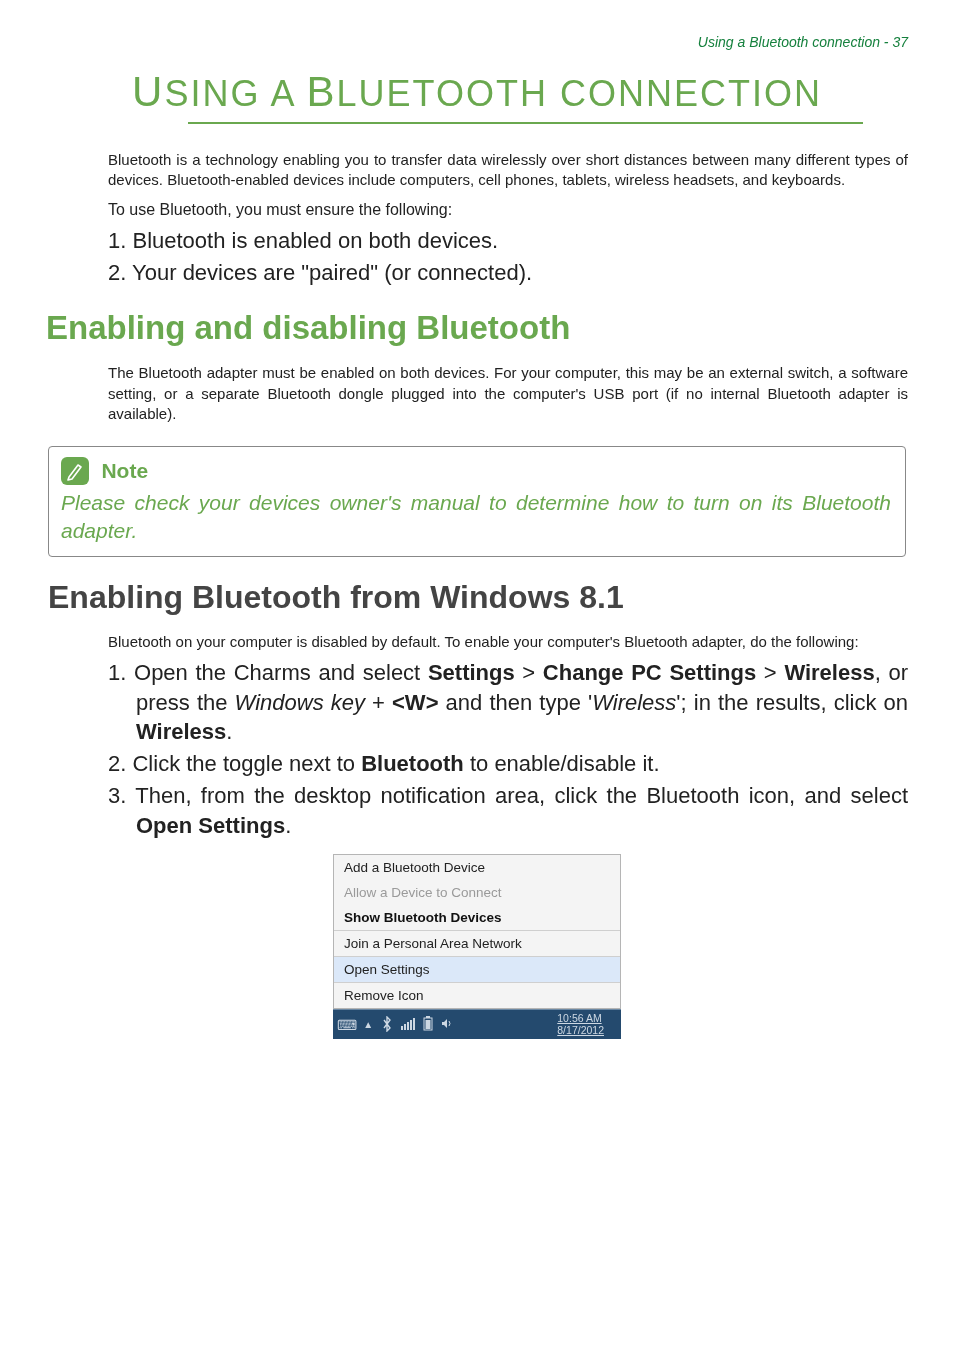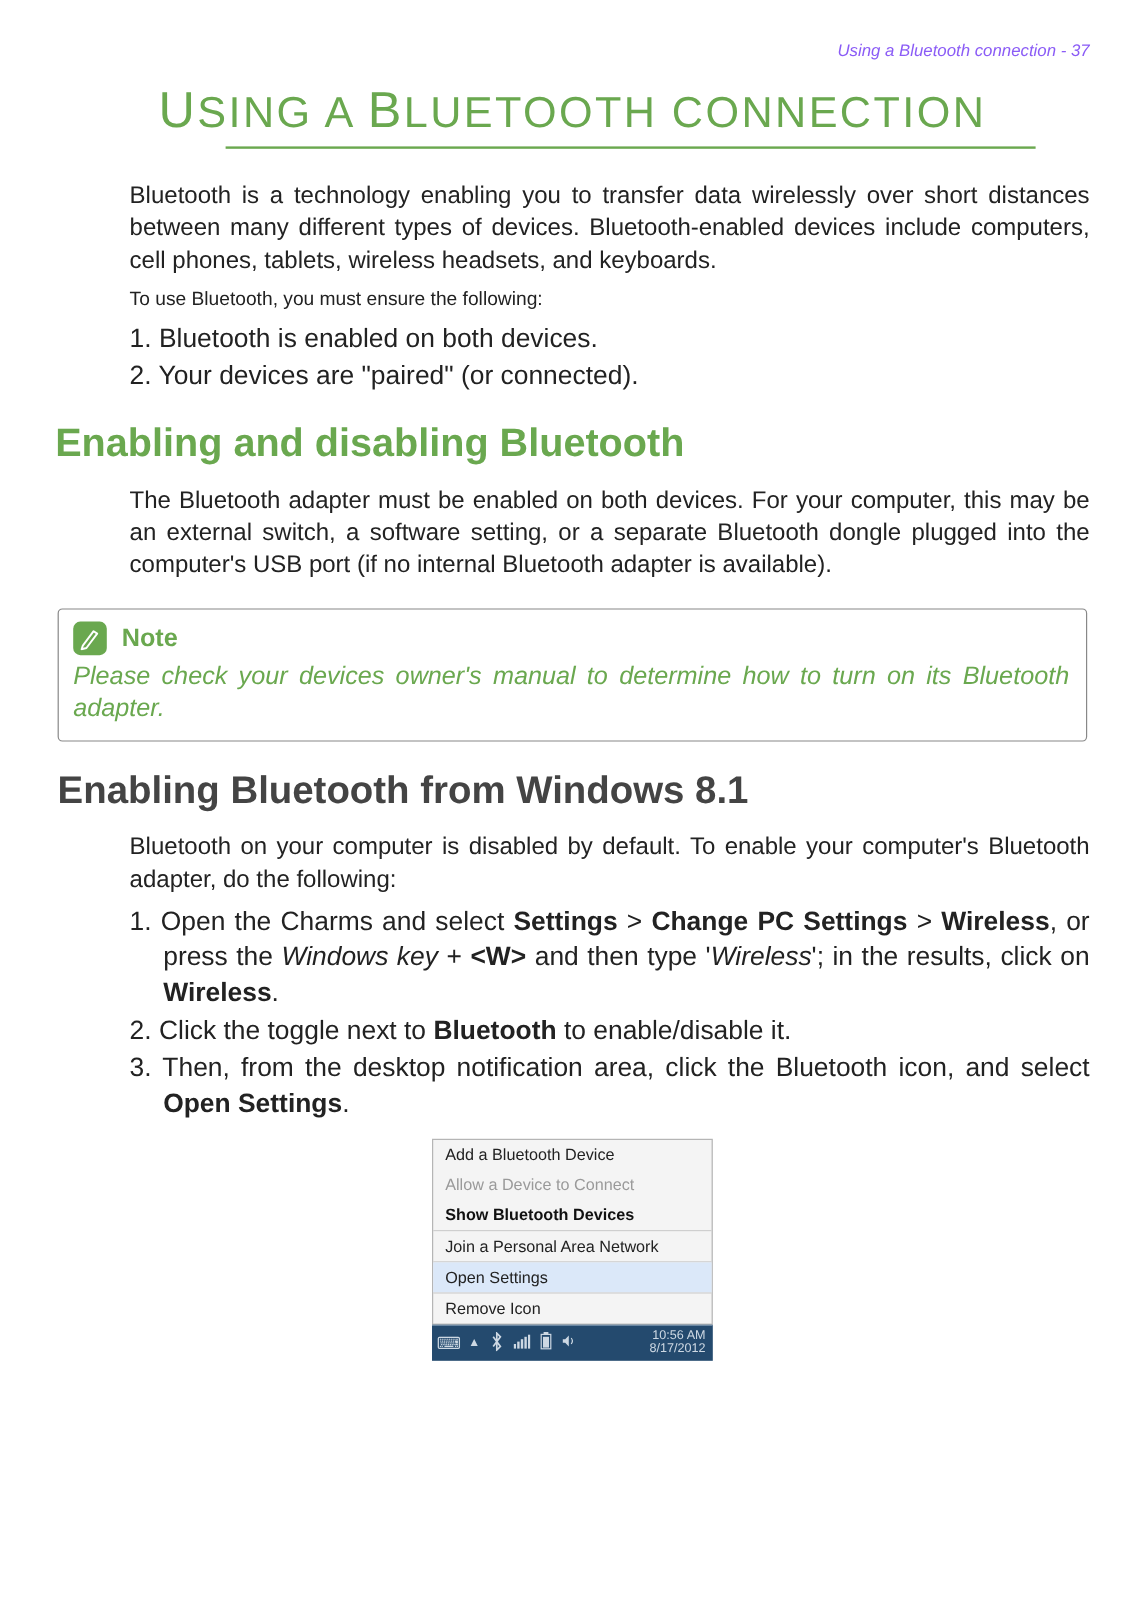--- a/index.html
+++ b/index.html
@@ -8,42 +8,42 @@
     height: 1352px;
     background: #ffffff;
     font-family: Arial, Helvetica, sans-serif;
     color: #222;
     position: relative;
     padding: 34px 46px 20px 46px;
   }
   .header-text {
     text-align: right;
     font-style: italic;
-    color: #8b5cf6;
+    color: #15803d;
     font-size: 14px;
     margin-bottom: 18px;
   }
   .page-title {
     text-align: center;
     color: #6aa84f;
     font-size: 36px;
     font-weight: normal;
     letter-spacing: 2px;
     margin-bottom: 6px;
   }
   .title-rule {
     border: none;
     border-top: 2px solid #6aa84f;
     width: 675px;
     margin-left: auto;
     margin-right: 45px;
     margin-bottom: 26px;
   }
   .body-text {
-    font-size: 20px;
+    font-size: 15px;
     line-height: 1.35;
     text-align: justify;
     margin-left: 62px;
     margin-bottom: 6px;
   }
   .body-text-left {
     font-size: 16px;
     line-height: 1.35;
     margin-left: 62px;
     margin-bottom: 6px;
@@ -106,21 +106,21 @@
     line-height: 1.3;
     text-align: justify;
     margin-top: 4px;
   }
   .screenshot-wrap {
     margin-top: 14px;
     display: flex;
     justify-content: center;
   }
   .bt-menu {
-    width: 234px;
+    width: 288px;
     font-family: "Segoe UI", Arial, sans-serif;
     font-size: 13.5px;
     background: #fff;
   }
   .bt-popup {
     border: 1px solid #b5b5b5;
     background: #f4f4f4;
   }
   .bt-row {
     padding: 5px 10px;
@@ -135,21 +135,21 @@
     height: 30px;
     display: flex;
     align-items: center;
     padding: 0 4px;
     color: #cdd8e3;
     font-size: 11px;
     border-top: 1px solid #6b88a4;
   }
   .tray-icons { display: flex; align-items: center; gap: 8px; margin-left: 6px; }
   .tray-spacer { flex: 1; }
-  .tray-clock { text-align: right; line-height: 1.1; font-size: 10.5px; margin-right: 2px; }
+  .tray-clock { line-height: 1.1; font-size: 10.5px; margin-right: 13px; text-decoration: underline; }
   .bold { font-weight: bold; }
   .ital { font-style: italic; }
 </style>
 </head>
 <body>
 
 <div class="header-text">Using a Bluetooth connection - 37</div>
 
 <div class="page-title">
   <span style="font-size:42px">U</span><span>SING A </span><span style="font-size:42px">B</span><span>LUETOOTH CONNECTION</span>

